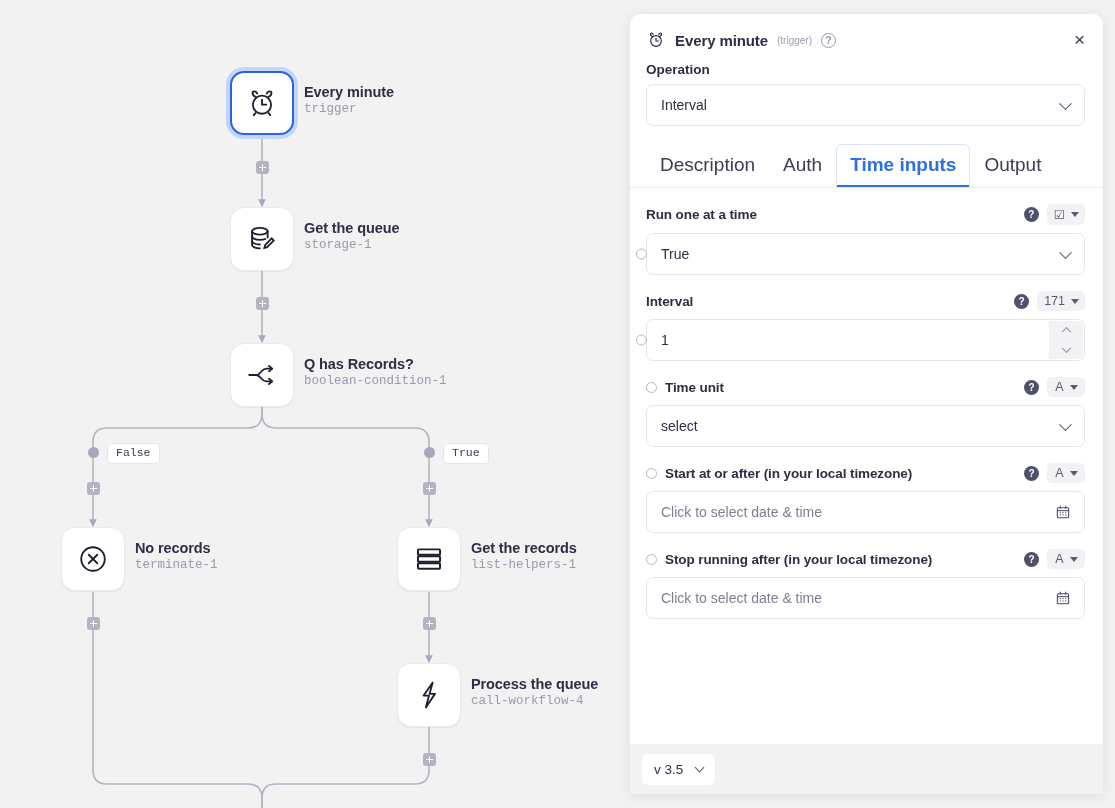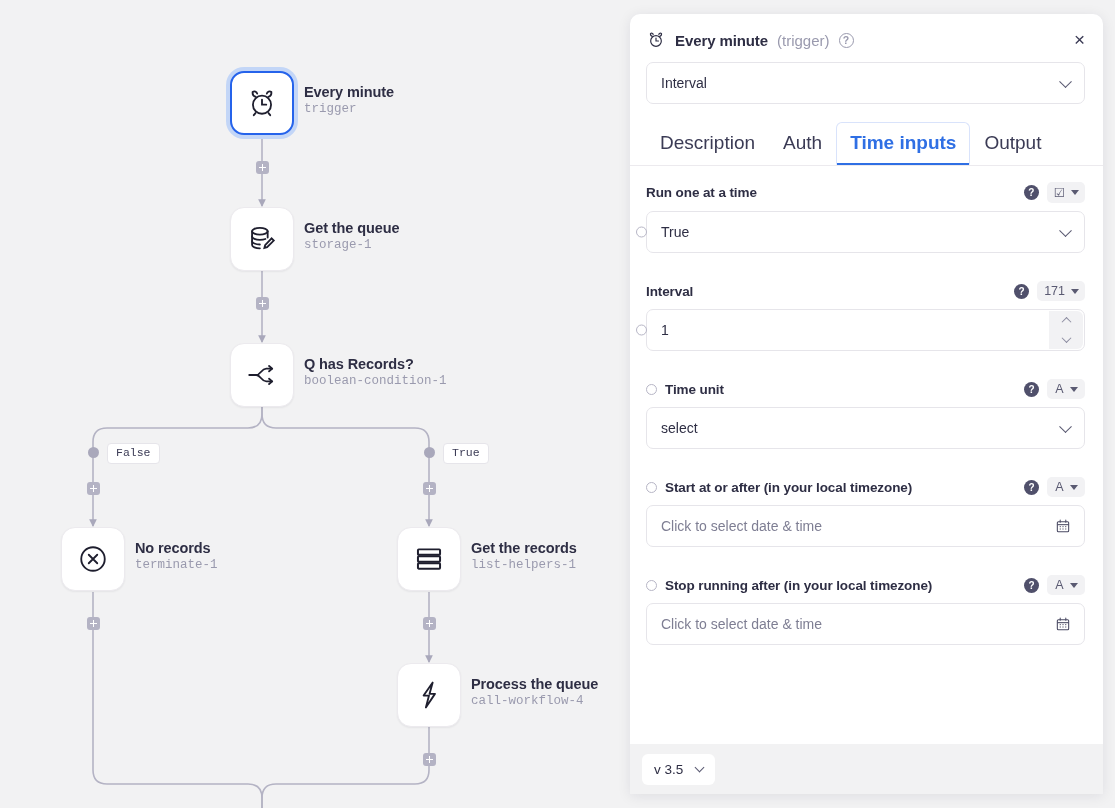--- a/index.html
+++ b/index.html
@@ -85,21 +85,21 @@
     overflow: hidden;
   }
   .panel-header {
     display: flex; align-items: center;
     padding: 16px 18px 12px 16px;
     gap: 9px;
   }
   .panel-title {
     font-size: 15px; font-weight: bold; color: #2e2e44; letter-spacing: -.1px;
   }
-  .panel-trigger { font-size: 15px; color: #9a9aae; }
+  .panel-trigger { font-size: 10px; color: #9a9aae; }
   .help-circle {
     width: 15px; height: 15px; border-radius: 50%;
     border: 1.4px solid #9a9aae; color: #9a9aae;
     font-size: 10.5px; line-height: 12px; text-align: center;
     font-weight: bold;
   }
   .close-btn {
     margin-left: auto; color: #3b3b55; font-size: 19px; line-height: 16px;
     cursor: pointer; font-weight: 300;
   }
@@ -149,21 +149,21 @@
     background: #fff;
   }
   .tab.active::after {
     content: ""; position: absolute;
     left: 0; right: 0; bottom: -1px; height: 2.5px;
     background: #2f6fe4;
   }
 
   
   .form { padding: 16px 18px 0 16px; }
-  .row { margin-bottom: 28px; position: relative; }
+  .row { margin-bottom: 16px; position: relative; }
   .row-head {
     display: flex; align-items: center;
     margin-bottom: 8px; gap: 8px;
   }
   .row-radio {
     width: 11px; height: 11px; border-radius: 50%;
     border: 1.5px solid #b7b6c6; flex: none;
   }
   .row-title {
     font-size: 13.5px; font-weight: bold; color: #2e2e44;
@@ -388,20 +388,21 @@
         <path d="M7.6 7.6 A3 3 0 0 1 5.4 4.3 A2 2 0 0 1 8.6 5.4"></path>
         <path d="M16.4 7.6 A3 3 0 0 0 18.6 4.3 A2 2 0 0 0 15.4 5.4"></path>
       </svg>
       <div class="panel-title">Every minute</div>
       <div class="panel-trigger">(trigger)</div>
       <div class="help-circle">?</div>
       <div class="close-btn">×</div>
     </div>
 
     <div class="section">
+      <div class="field-label">Operation</div>
       <div class="select-box">
         <span>Interval</span>
         <span class="chev"></span>
       </div>
     </div>
 
     <div class="tabs">
       <div class="tab">Description</div>
       <div class="tab">Auth</div>
       <div class="tab active">Time inputs</div>

